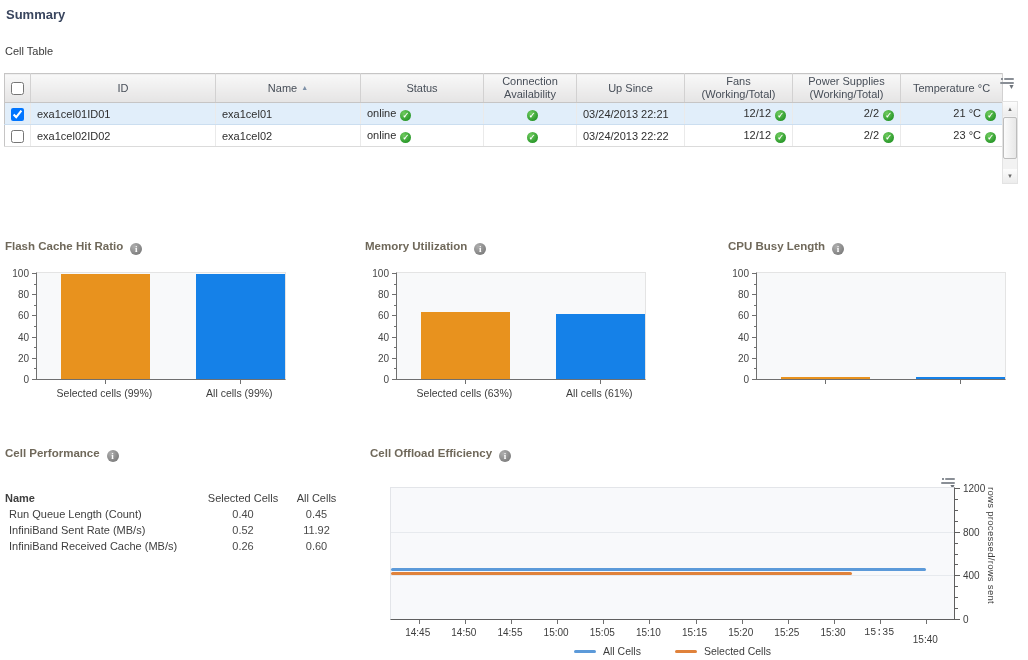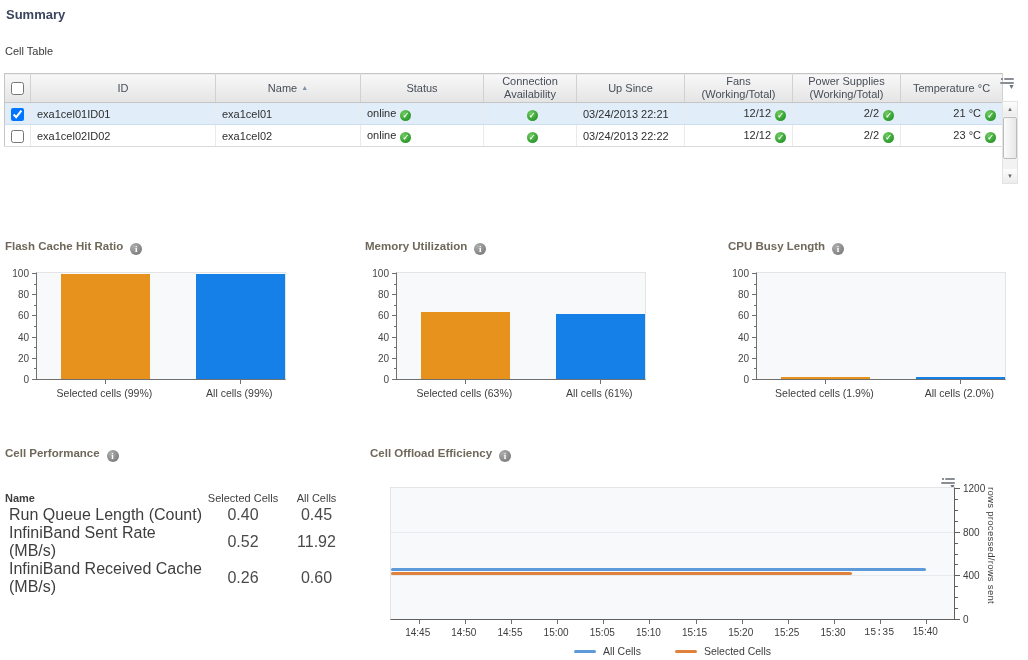--- a/index.html
+++ b/index.html
@@ -58,21 +58,21 @@
   .bar{position:absolute;bottom:0}
   .xtick{position:absolute;bottom:-5px;width:1px;height:4px;background:#6F6F6F}
   .bar-chart .xlabels{position:absolute;left:31px;top:146px;width:250px;height:14px}
   .cat-lab{position:absolute;font-size:10.5px;color:#3D3D3D;transform:translateX(-50%);white-space:nowrap}
 
   
   .perf-title{left:5px;top:447px}
   table.perf{left:5px;top:489px;width:345px;border-collapse:collapse;table-layout:fixed}
   .perf th{font-weight:bold;color:#3F3F3F;text-align:left;height:17px;font-size:11px}
   .perf th.num,.perf td.num{text-align:center}
-  .perf td{height:16px;color:#3E3E3E;font-size:16px}
+  .perf td{height:16px;color:#3E3E3E;font-size:11px}
   .perf td.nm{padding-left:4px}
   .perf td.num{color:#4A4A4A}
 
   
   .off-title{left:370px;top:447px}
   .off-menu{left:941px;top:477px}
   .off-plot{left:390px;top:487px;width:565px;height:133px;background:#F8F9FB;
     border:1px solid #E3E5E9;border-right:1px solid #5F5F5F;border-bottom:1px solid #5F5F5F}
   .grid{position:absolute;left:0;width:100%;height:1px;background:#E7EAEE}
   .sline{position:absolute;height:3px;border-radius:1.5px}
@@ -242,24 +242,20 @@
       <div class="ytick minor" style="top: 11.6px;"></div>
       <div class="ytick major" style="top: 1px;"></div>
       <div class="ytick-lab" style="top: 1px;">100</div>
     </div>
   <div class="plot">
       <div class="bar" style="left: 23.808px; width: 89.28px; height: 2.014px; background: rgb(232, 146, 30);"></div>
       <div class="xtick" style="left: 68.448px;"></div>
       <div class="bar" style="left: 158.72px; width: 89.28px; height: 2.12px; background: rgb(21, 129, 232);"></div>
       <div class="xtick" style="left: 203.36px;"></div>
     </div>
-  <div class="xlabels">
-      <div class="cat-lab" style="left: 68.448px; top: 1px;">Selected cells (1.9%)</div>
-      <div class="cat-lab" style="left: 203.36px; top: 1px;">All cells (2.0%)</div>
-    </div>
 </div>
 
 <div class="abs chart-title perf-title"><span>Cell Performance</span><span class="info">i</span></div>
 <table class="abs perf">
   <colgroup>
       <col style="width:198px">
       <col style="width:80px">
       <col style="width:67px">
     </colgroup>
   <thead>
@@ -338,21 +334,21 @@
     <div class="tlab" style="left: 73.8361px; top: 1px;">14:50</div>
     <div class="tlab" style="left: 119.984px; top: 1px;">14:55</div>
     <div class="tlab" style="left: 166.131px; top: 1px;">15:00</div>
     <div class="tlab" style="left: 212.279px; top: 1px;">15:05</div>
     <div class="tlab" style="left: 258.426px; top: 1px;">15:10</div>
     <div class="tlab" style="left: 304.574px; top: 1px;">15:15</div>
     <div class="tlab" style="left: 350.721px; top: 1px;">15:20</div>
     <div class="tlab" style="left: 396.869px; top: 1px;">15:25</div>
     <div class="tlab" style="left: 443.016px; top: 1px;">15:30</div>
     <div class="tlab" style="left: 489.164px; top: 1px; font-family: Liberation Mono, monospace;">15:35</div>
-    <div class="tlab" style="left: 535.311px; top: 0; text-align: center;">15:40</div>
+    <div class="tlab" style="left: 535.311px; top: 8px; text-align: center;">15:40</div>
   </div>
 <div class="abs off-legend">
   <div class="leg-item">
     <span class="leg-swatch" id="leg-sw-0" style="background: rgb(92, 154, 217);"></span>
     <span class="leg-lab">All Cells</span>
   </div>
   <div class="leg-item">
     <span class="leg-swatch" id="leg-sw-1" style="background: rgb(224, 130, 59);"></span>
     <span class="leg-lab">Selected Cells</span>
   </div>

